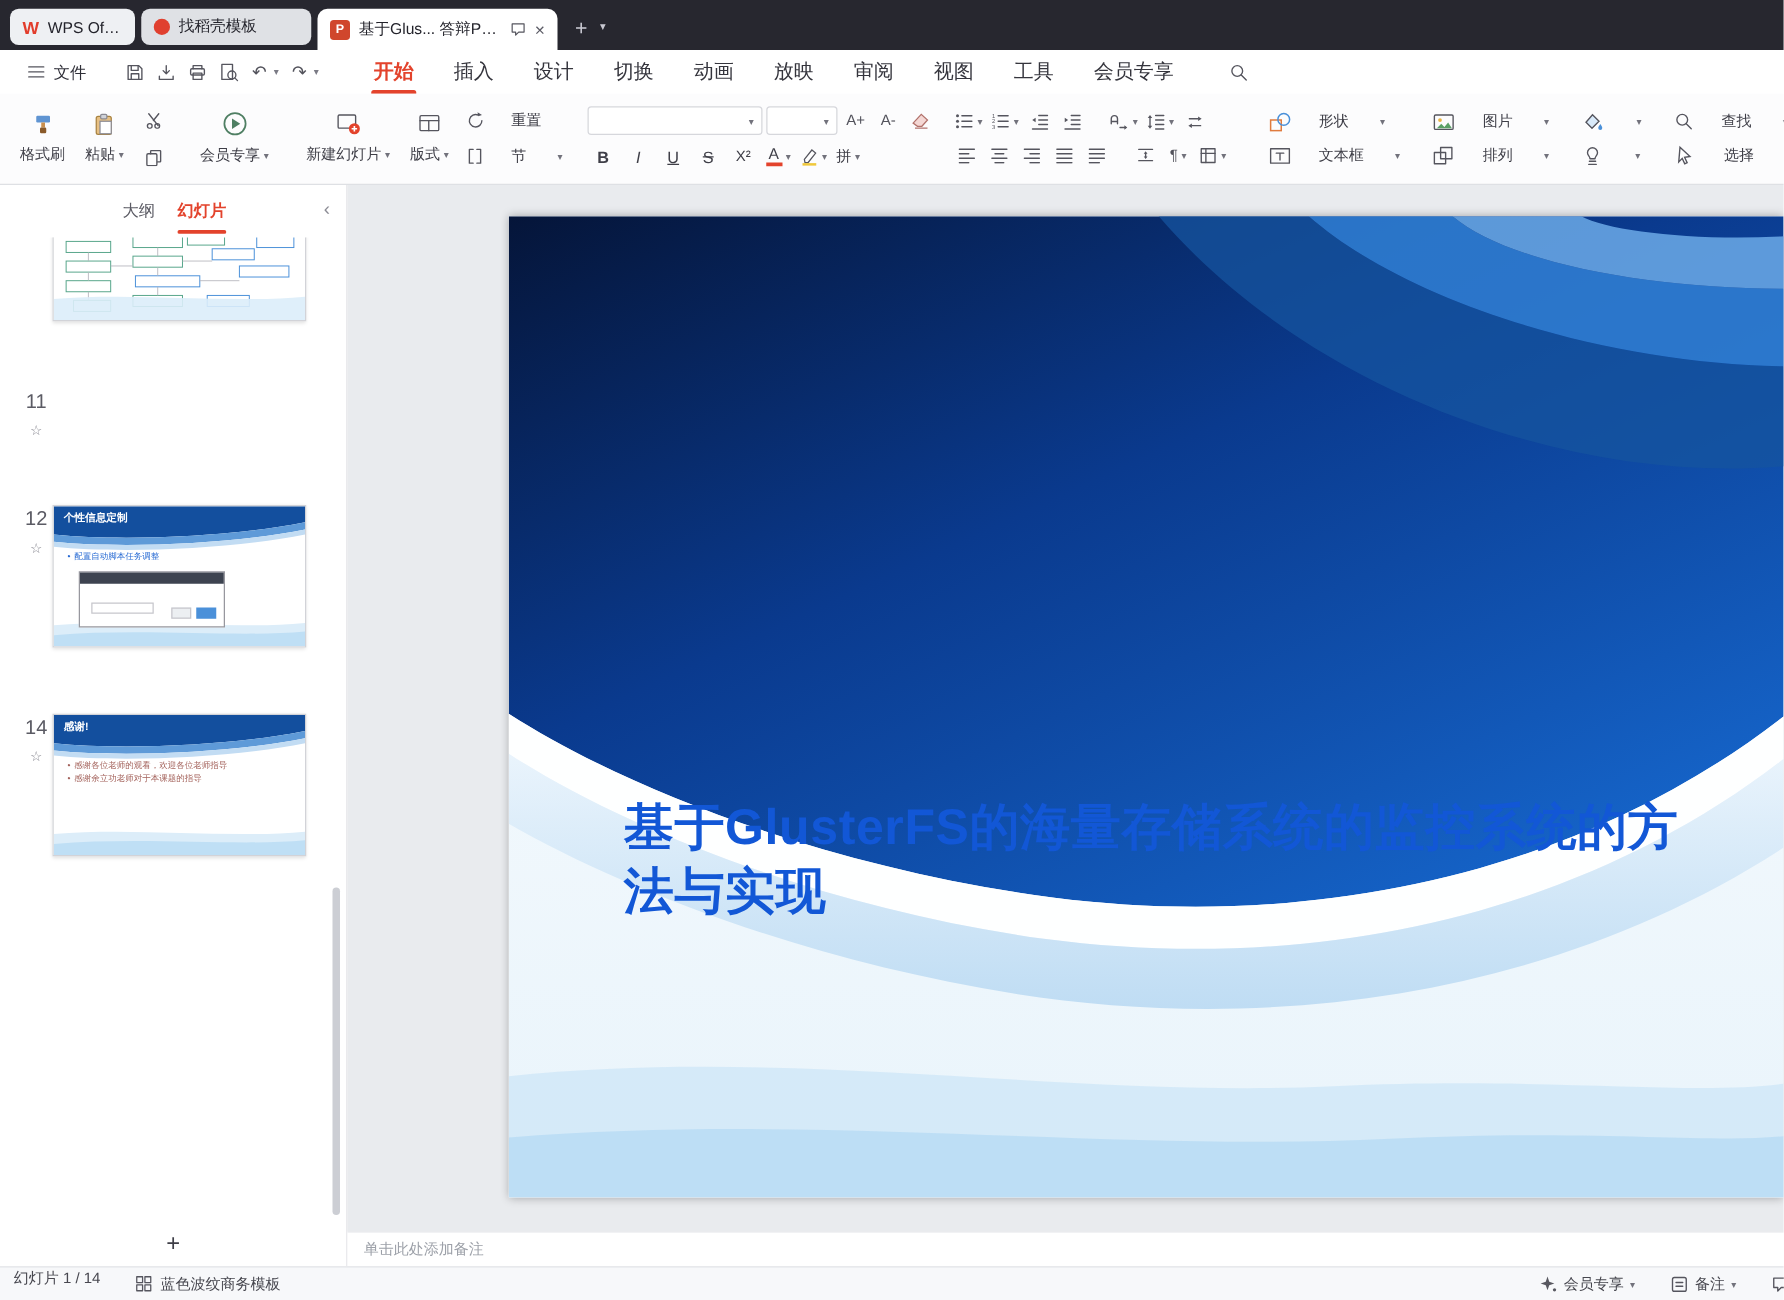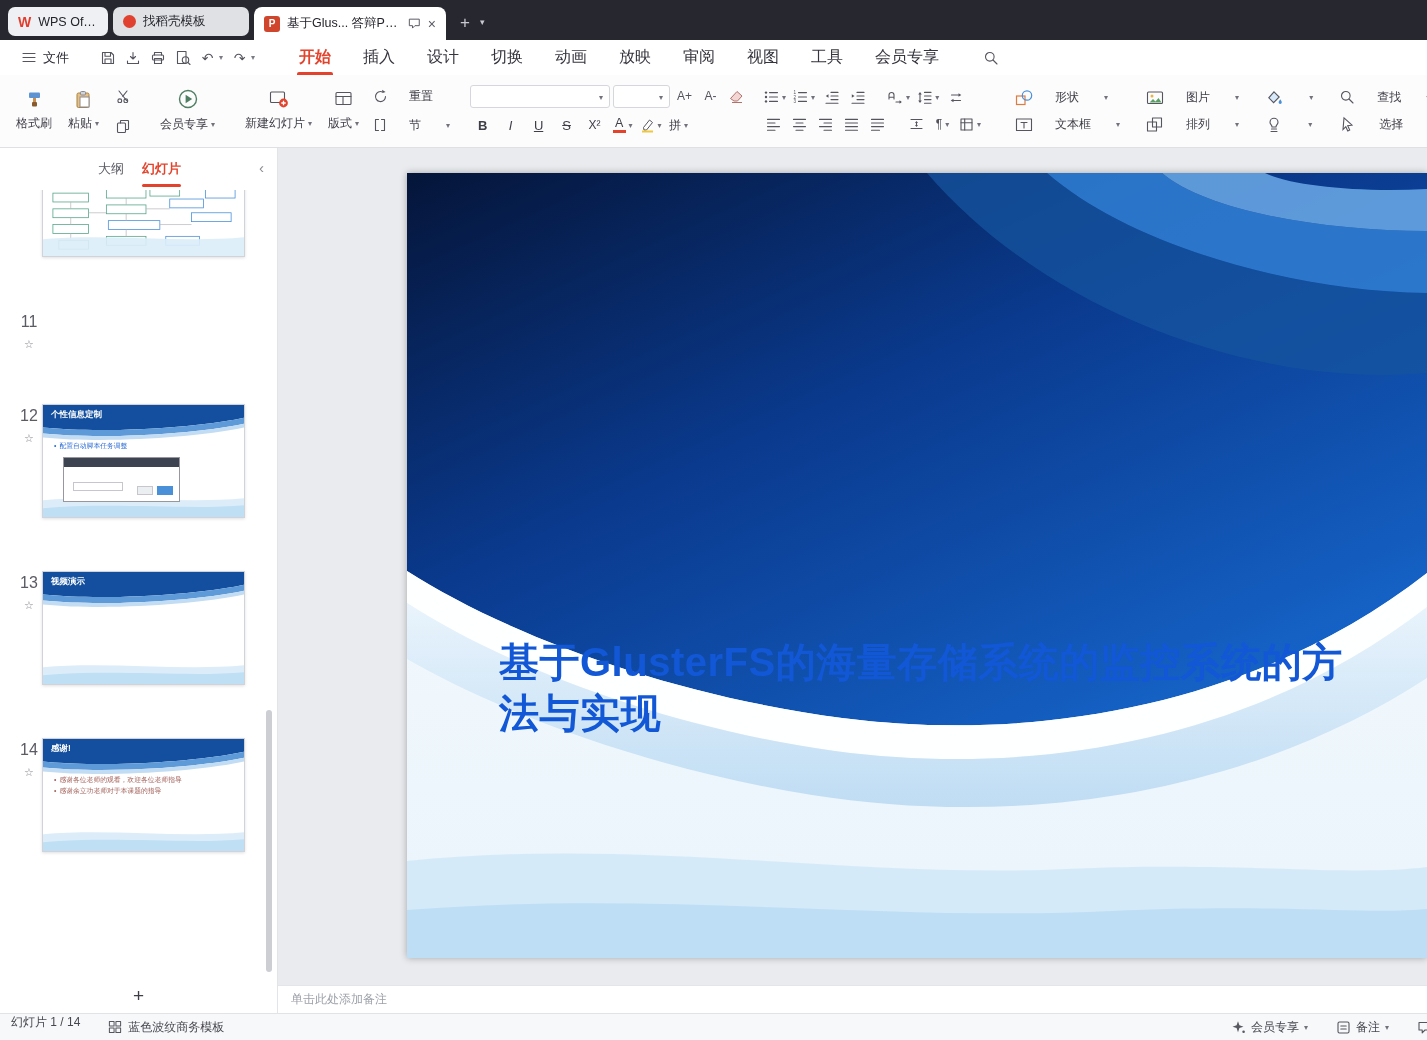--- a/index.html
+++ b/index.html
@@ -555,37 +555,20 @@
           </div>
           <div class="mini-shot">
             <div class="ms-head"></div>
             <div class="ms-field"></div>
             <div class="ms-btn1"></div>
             <div class="ms-btn2"></div>
           </div>
         </div>
       </div>
 
-      <div class="trow">
-        <div class="tgut">
-          <span>13</span>
-          <span class="tstar c-star"></span>
-        </div>
-        <div class="thumb">
-          <svg class="thumb-bg" viewBox="0 0 203 114" preserveAspectRatio="none">
-            <rect width="203" height="114" fill="#fff"></rect>
-            <path d="M0 0h203v13c-53 11-143 16-203 10z" fill="#134f9e"></path>
-            <path d="M0 23c60 6 150 1 203-10v6c-53 11-143 16-203 10z" fill="#5e9ad8"></path>
-            <path d="M0 29c60 6 150 1 203-10v4c-53 11-143 16-203 10z" fill="#c2dcf3"></path>
-            <path d="M0 97c65-6 140 4 203-2v19H0z" fill="#dcedf9"></path>
-            <path d="M0 105c70-6 150 2 203-3v12H0z" fill="#bfdff5"></path>
-          </svg>
-          <div class="ttl">视频演示</div>
-        </div>
-      </div>
 
       <div class="trow">
         <div class="tgut">
           <span>14</span>
           <span class="tstar c-star"></span>
         </div>
         <div class="thumb">
           <svg class="thumb-bg" viewBox="0 0 203 114" preserveAspectRatio="none">
             <rect width="203" height="114" fill="#fff"></rect>
             <path d="M0 0h203v13c-53 11-143 16-203 10z" fill="#134f9e"></path>

